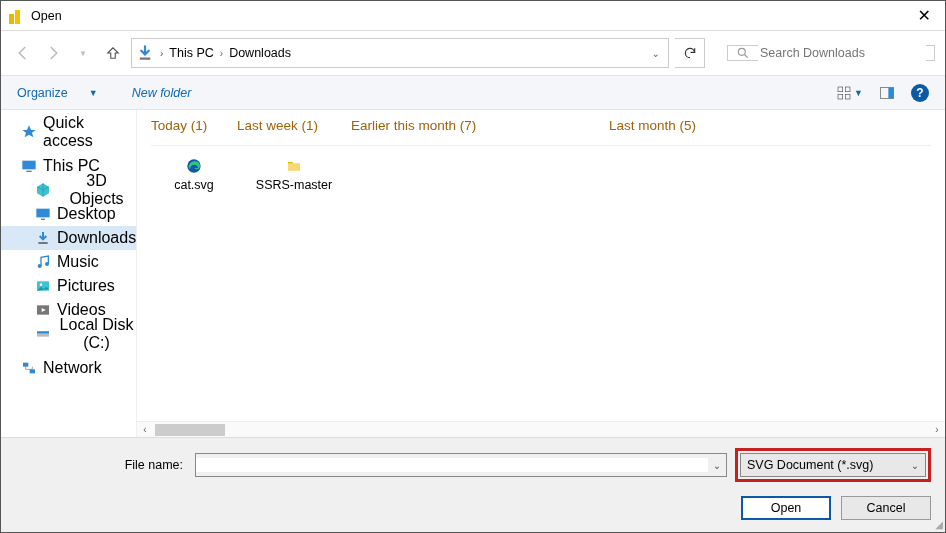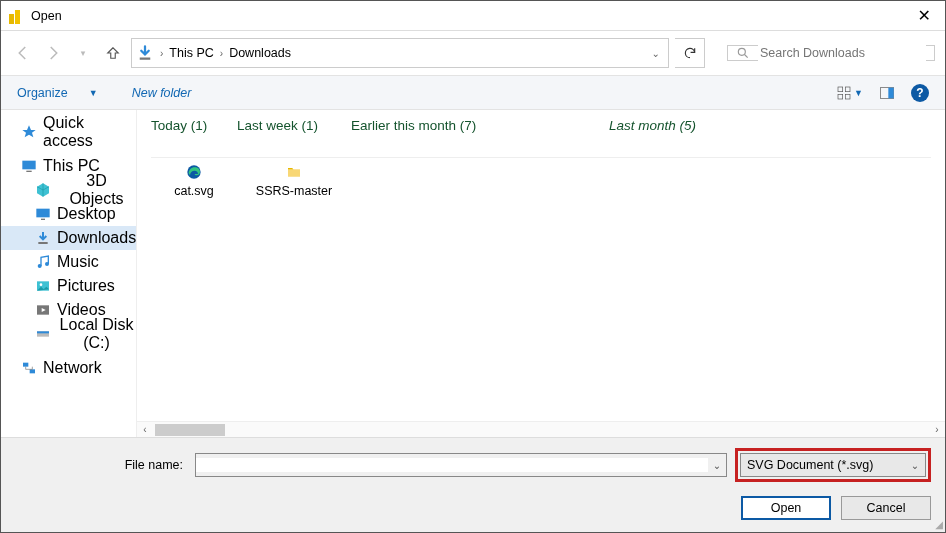--- a/index.html
+++ b/index.html
@@ -59,22 +59,22 @@
   .sidebar .item.sub { padding-left: 34px; text-align: center; }
   .sidebar .item.sel { background: #d9e8f7; }
   .sidebar .spacer { height: 10px; }
   .icon16 { width: 16px; height: 16px; flex-shrink: 0; }
   .content { flex: 1; display: flex; flex-direction: column; position: relative; }
   .groups { display: flex; padding: 8px 14px 0 14px; font-size: 13.5px; }
   .group { display: flex; flex-direction: column; }
   .group.g0 { width: 86px; }
   .group.g1 { width: 114px; }
   .group.g2 { width: 258px; }
-  .group.g3 { flex: 1; font-style: italic; }
-  .group-hdr { color: #14532d; padding-bottom: 24px; border-bottom: 1px solid #eee; margin-bottom: 6px; white-space: nowrap; }
+  .group.g3 { flex: 1; }
+  .group-hdr { color: #a16207; padding-bottom: 12px; border-bottom: 1px solid #eee; margin-bottom: 12px; white-space: nowrap; }
   .file { display: flex; align-items: center; gap: 4px; font-size: 12.5px; height: 22px; cursor: pointer; flex-direction: column; }
   .hscroll {
     position: absolute; left: 0; right: 0; bottom: 0; height: 16px;
     border-top: 1px solid #eee; display: flex; align-items: center;
     background: #fafafa;
   }
   .hscroll .arrow { width: 16px; text-align: center; color: #666; font-size: 10px; }
   .hscroll .thumb { height: 12px; width: 70px; background: #ccc; margin-left: 2px; }
   .footer { background: #f0f0f0; border-top: 1px solid #ddd; padding: 10px 14px 12px 14px; }
   .fnrow { display: flex; align-items: center; gap: 6px; }

